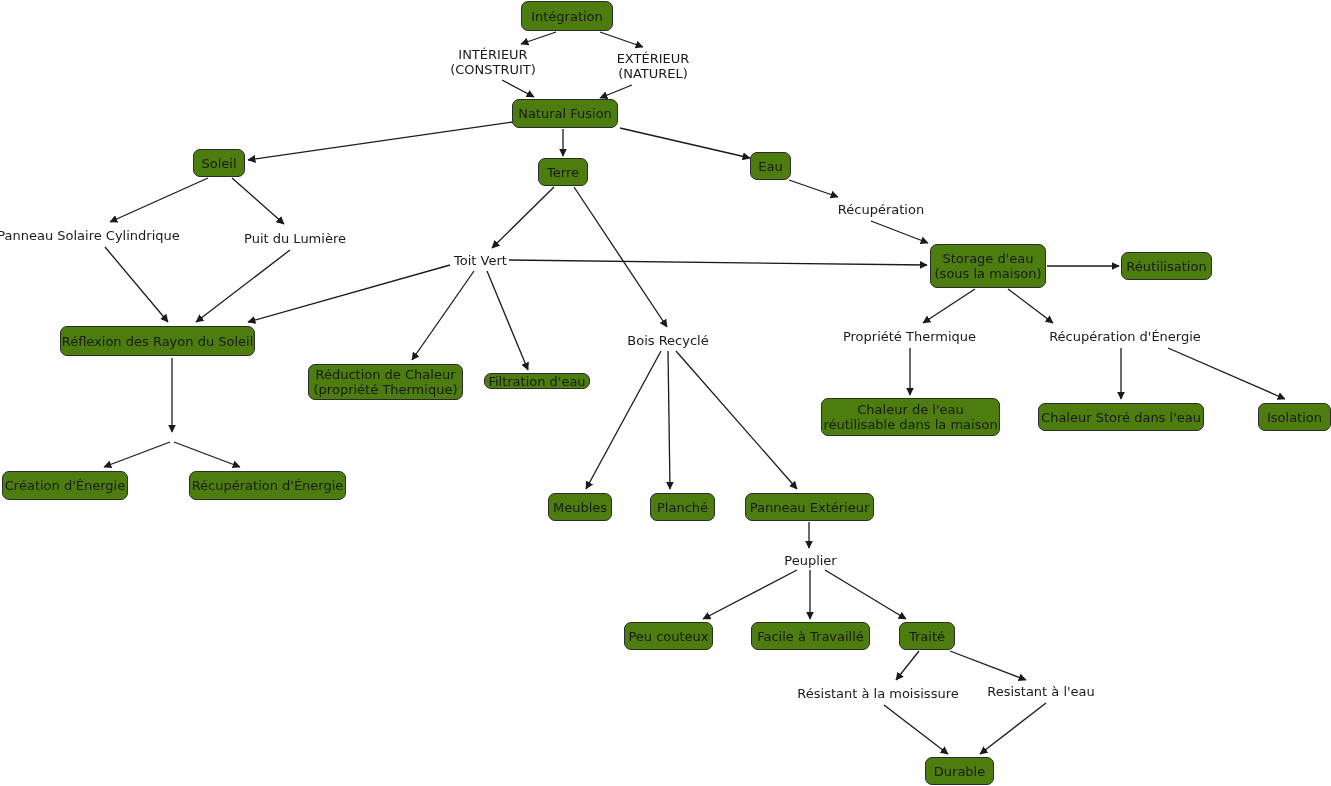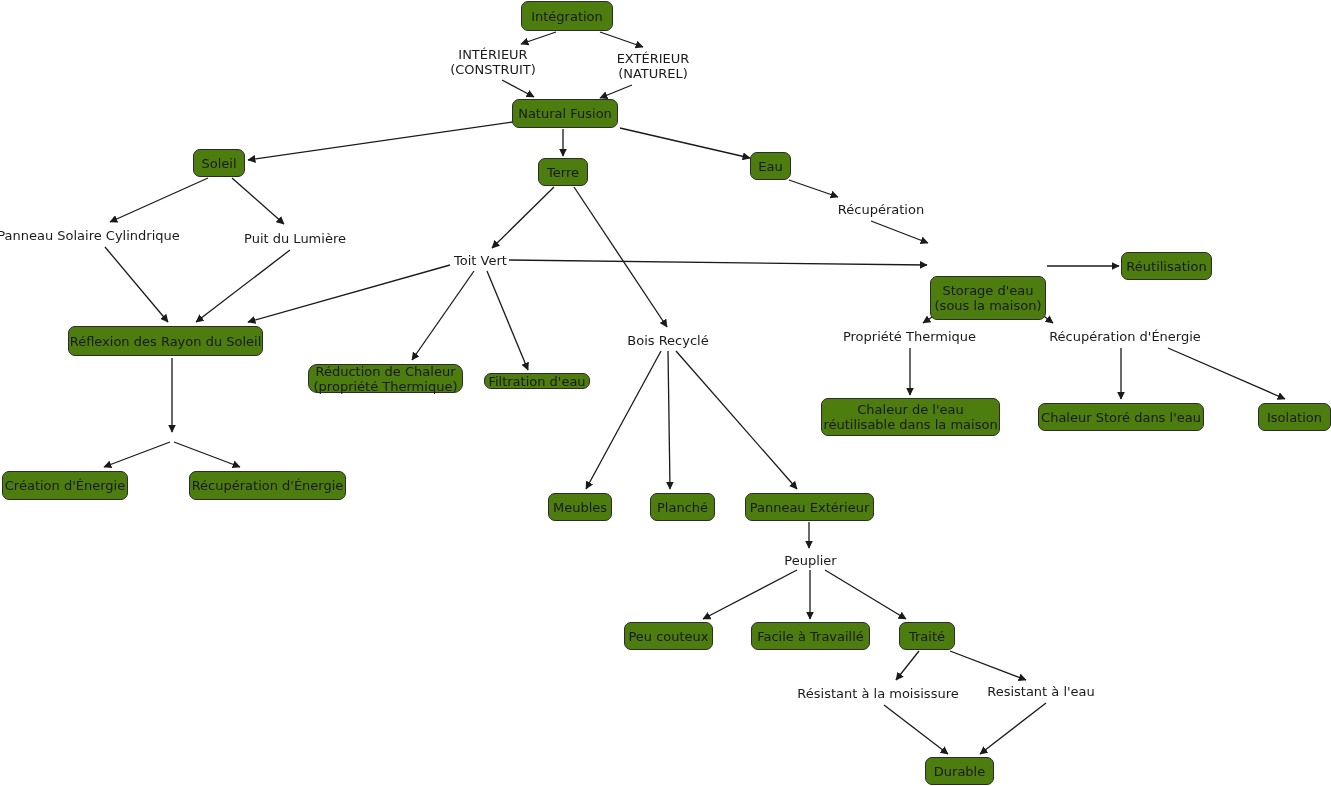--- a/index.html
+++ b/index.html
@@ -109,28 +109,28 @@
       <div class="node plain" style="left: 600px; top: 49px; width: 106px; height: 34px;"><span>EXTÉRIEUR
 (NATUREL)</span></div>
       <div class="node boxed" style="left: 512px; top: 99px; width: 106px; height: 29px;"><span>Natural Fusion</span></div>
       <div class="node boxed" style="left: 193px; top: 149px; width: 52px; height: 28px;"><span>Soleil</span></div>
       <div class="node boxed" style="left: 538px; top: 158px; width: 50px; height: 28px;"><span>Terre</span></div>
       <div class="node boxed" style="left: 750px; top: 152px; width: 41px; height: 28px;"><span>Eau</span></div>
       <div class="node plain" style="left: 0px; top: 226px; width: 177px; height: 18px;"><span>Panneau Solaire Cylindrique</span></div>
       <div class="node plain" style="left: 243px; top: 229px; width: 104px; height: 18px;"><span>Puit du Lumière</span></div>
       <div class="node plain" style="left: 838px; top: 200px; width: 86px; height: 18px;"><span>Récupération</span></div>
       <div class="node plain" style="left: 452px; top: 251px; width: 57px; height: 18px;"><span>Toit Vert</span></div>
-      <div class="node boxed" style="left: 930px; top: 244px; width: 116px; height: 44px; margin-top: 32px;"><span>Storage d'eau
+      <div class="node boxed" style="left: 930px; top: 244px; width: 116px; height: 44px;"><span>Storage d'eau
 (sous la maison)</span></div>
       <div class="node boxed" style="left: 1121px; top: 252px; width: 91px; height: 28px;"><span>Réutilisation</span></div>
-      <div class="node boxed" style="left: 68px; top: 326px; width: 195px; height: 30px;"><span>Réflexion des Rayon du Soleil</span></div>
+      <div class="node boxed" style="left: 60px; top: 326px; width: 195px; height: 30px;"><span>Réflexion des Rayon du Soleil</span></div>
       <div class="node plain" style="left: 627px; top: 331px; width: 82px; height: 18px;"><span>Bois Recyclé</span></div>
       <div class="node plain" style="left: 841px; top: 327px; width: 137px; height: 18px;"><span>Propriété Thermique</span></div>
       <div class="node plain" style="left: 1046px; top: 327px; width: 158px; height: 18px;"><span>Récupération d'Énergie</span></div>
-      <div class="node boxed" style="left: 308px; top: 364px; width: 155px; height: 29px; border-radius: 9px;"><span>Réduction de Chaleur
+      <div class="node boxed" style="left: 308px; top: 364px; width: 155px; height: 36px;"><span>Réduction de Chaleur
 (propriété Thermique)</span></div>
       <div class="node boxed" style="left: 484px; top: 373px; width: 106px; height: 16px;"><span>Filtration d'eau</span></div>
       <div class="node boxed" style="left: 821px; top: 398px; width: 179px; height: 38px;"><span>Chaleur de l'eau
 réutilisable dans la maison</span></div>
       <div class="node boxed" style="left: 1038px; top: 403px; width: 166px; height: 28px;"><span>Chaleur Storé dans l'eau</span></div>
       <div class="node boxed" style="left: 1258px; top: 403px; width: 73px; height: 28px;"><span>Isolation</span></div>
       <div class="node boxed" style="left: 2px; top: 471px; width: 126px; height: 29px;"><span>Création d'Énergie</span></div>
       <div class="node boxed" style="left: 189px; top: 471px; width: 157px; height: 29px;"><span>Récupération d'Énergie</span></div>
       <div class="node boxed" style="left: 548px; top: 493px; width: 64px; height: 28px;"><span>Meubles</span></div>
       <div class="node boxed" style="left: 638px; top: 493px; width: 65px; height: 28px; margin-left: 12px;"><span>Planché</span></div>

